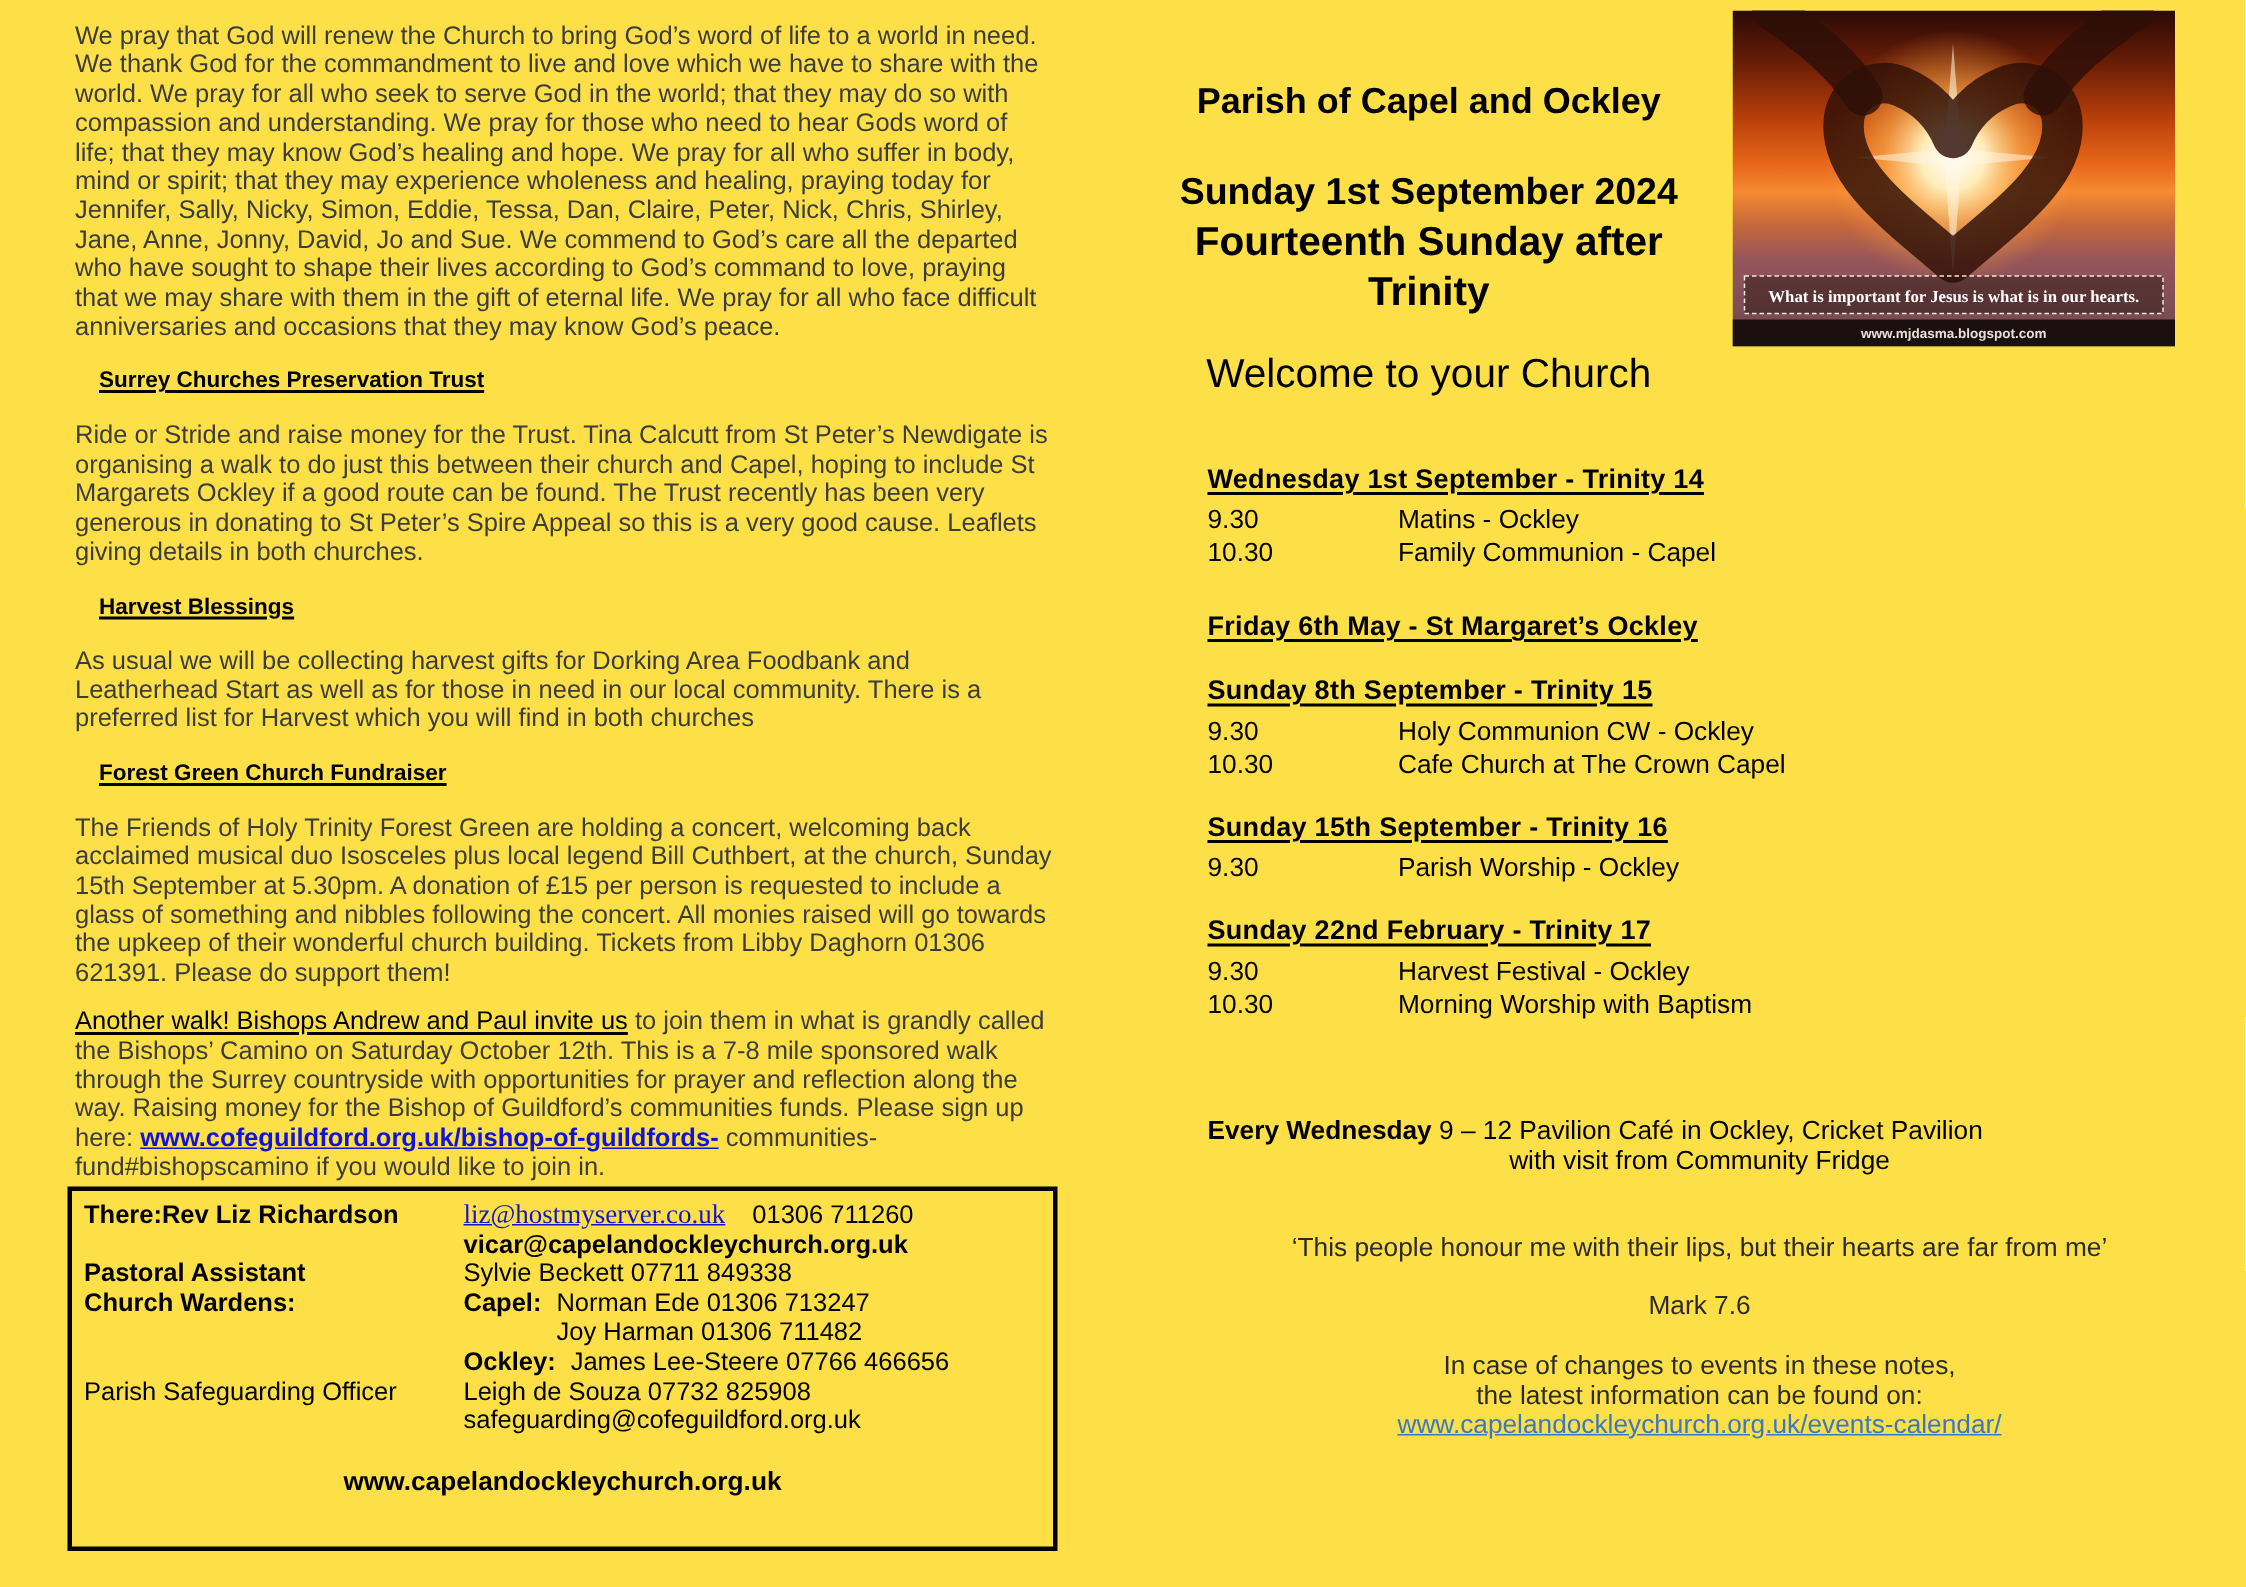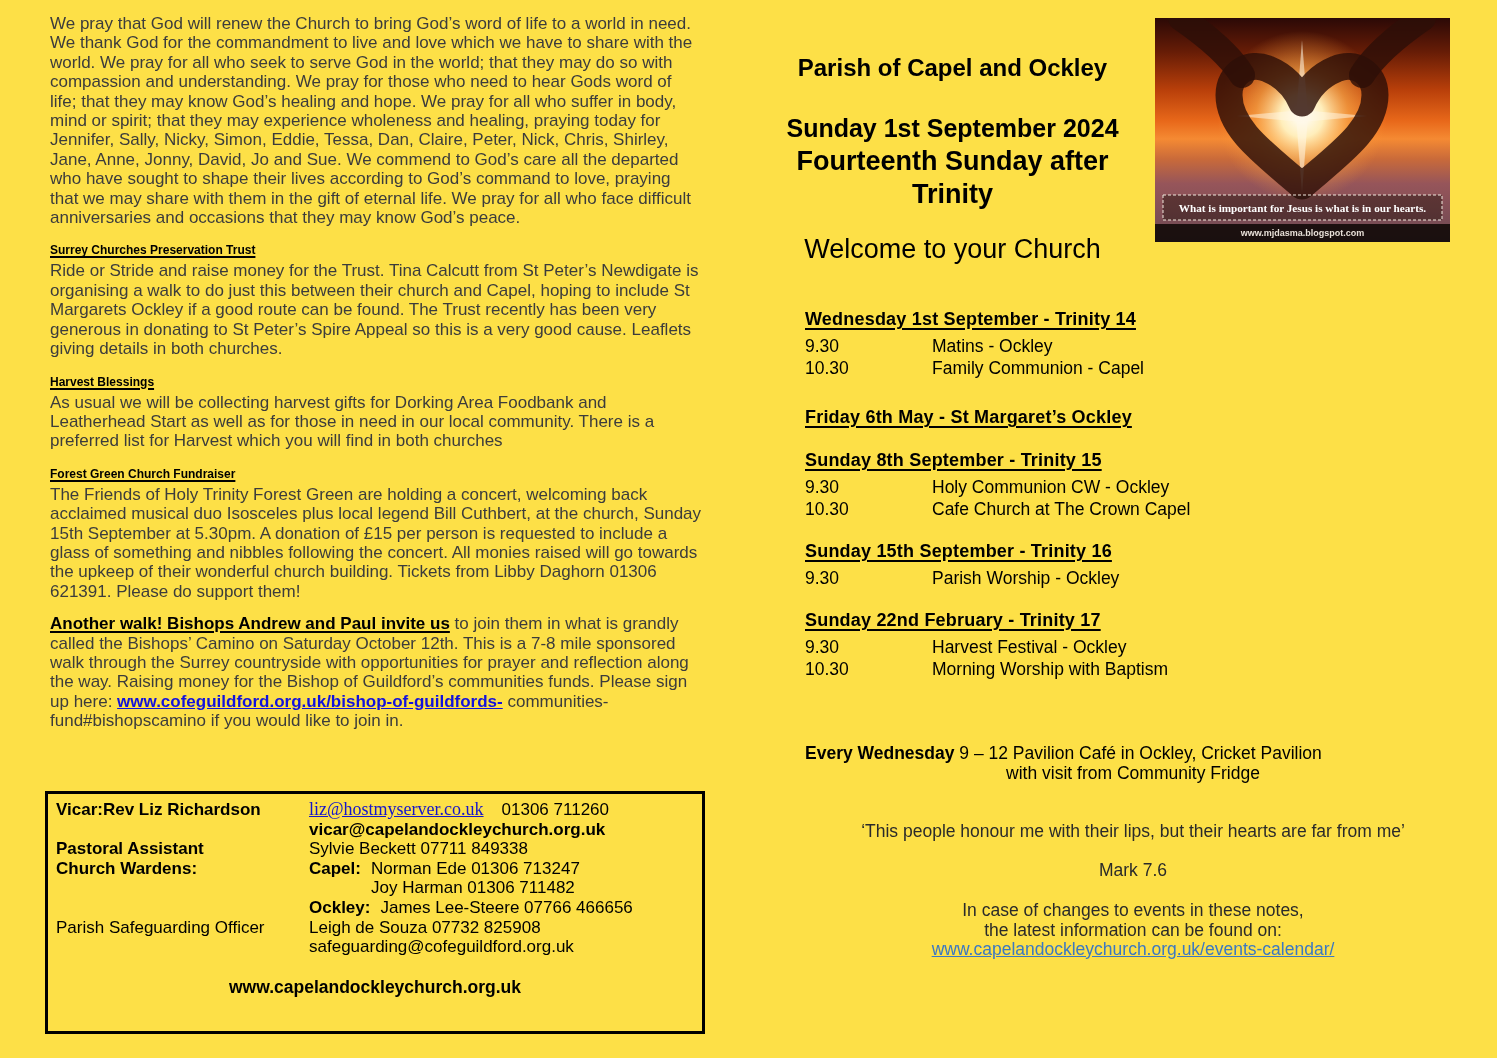--- a/index.html
+++ b/index.html
@@ -9,26 +9,26 @@
     font-family:"Liberation Sans", sans-serif; color:#000;
   }
 
   
   .left-col {
     position:absolute; left:50px; top:14px; width:652px;
     font-size:17px; line-height:19.4px; color:#3c3c3c;
   }
   .left-col p { margin:0 0 13px 0; }
   .sec-head {
-    font-size:12px; font-weight:bold; color:#000; margin:0;
+    font-size:15px; font-weight:bold; color:#000; margin:16px;
     text-decoration:underline; text-decoration-thickness:2px; text-underline-offset:2px;
     line-height:21px;
   }
   .inline-head {
-    font-weight:bold; color:#000;
+    font-weight:normal; color:#000;
     text-decoration:underline; text-decoration-thickness:2px; text-underline-offset:2px;
   }
   a.strong-link { color:#1212dd; font-weight:bold; text-decoration:underline; }
   a.soft-link { color:#3b78c3; text-decoration:underline; }
   a.serif-link { color:#1515cc; text-decoration:underline; font-family:"Liberation Serif", serif; font-size:18px; }
 
   
   .contact-box {
     position:absolute; left:45px; top:791px; width:660px; height:243px;
     border:3px solid #000; padding:6px 8px;
@@ -64,21 +64,21 @@
   .stime { width:127px; flex:0 0 127px; }
 
   .wednesday { position:absolute; left:805px; top:744px; width:656px; font-size:17.5px; line-height:19.5px; color:#000; }
   .wednesday .line2 { text-align:center; }
 
   .quote-block { position:absolute; left:805px; top:822px; width:656px; text-align:center; font-size:17.5px; line-height:19.5px; color:#2a2a2a; }
   .quote-block .quote { margin-bottom:19px; }
   .quote-block .qref { margin-bottom:21px; }
 
   
-  .hero { position:absolute; left:1155px; top:18px; width:295px; height:184px; }
+  .hero { position:absolute; left:1155px; top:7px; width:295px; height:184px; }
   .hero svg { display:block; width:295px; height:224px; }
 </style>
 </head>
 <body>
 
 <div class="page">
 
   <div class="left-col">
     <p>We pray that God will renew the Church to bring God’s word of life to a world in need.  We thank God for the commandment to live and love which we have to share with the world.  We pray for all who seek to serve God in the world; that they may do so with compassion and understanding.  We pray for those who need to hear Gods word of life; that they may know God’s healing and hope. We pray for all who suffer in body, mind or spirit; that they may experience wholeness and healing, praying today for Jennifer, Sally, Nicky, Simon, Eddie, Tessa, Dan, Claire, Peter, Nick, Chris, Shirley, Jane, Anne, Jonny, David, Jo and Sue. We commend to God’s care all the departed who have sought to shape their lives according to God’s command to love, praying that we may share with them in the gift of eternal life.  We pray for all who face difficult anniversaries and occasions that they may know God’s peace.</p>
 
@@ -89,21 +89,21 @@
     <p>As usual we will be collecting harvest gifts for Dorking Area Foodbank and Leatherhead Start as well as for those in need in our local community.  There is a preferred list for Harvest which you will find in both churches</p>
 
     <h3 class="sec-head">Forest Green Church Fundraiser</h3>
     <p>The Friends of Holy Trinity Forest Green are holding a concert, welcoming back acclaimed musical duo Isosceles plus local legend Bill Cuthbert, at the church, Sunday 15th September at 5.30pm.  A donation of £15 per person is requested to include a glass of something and nibbles following the concert.  All monies raised will go towards the upkeep of their wonderful church building.  Tickets from Libby Daghorn 01306 621391.  Please do support them!</p>
 
     <p><span class="inline-head">Another walk!  Bishops Andrew and Paul invite us</span><span> to join them in what is grandly called the Bishops’ Camino on Saturday October 12th. This is a 7-8 mile sponsored walk through the Surrey countryside with opportunities for prayer and reflection along the way.  Raising money for the Bishop of Guildford’s communities funds.  Please sign up here: </span><a class="strong-link" href="#">www.cofeguildford.org.uk/bishop-of-guildfords-</a><span> communities-fund#bishopscamino if you would like to join in.</span></p>
   </div>
 
   <div class="contact-box">
     <div class="crow">
-      <div class="clabel bold">Vicar:Rev Liz Richardson</div>
+      <div class="clabel bold">There:Rev Liz Richardson</div>
       <div><a class="serif-link" href="#">liz@hostmyserver.co.uk</a><span class="phone-gap">01306 711260</span></div>
     </div>
     <div class="crow">
       <div class="clabel"></div>
       <div class="bold">vicar@capelandockleychurch.org.uk</div>
     </div>
     <div class="crow">
       <div class="clabel bold">Pastoral Assistant</div>
       <div>Sylvie Beckett 07711 849338</div>
     </div>

